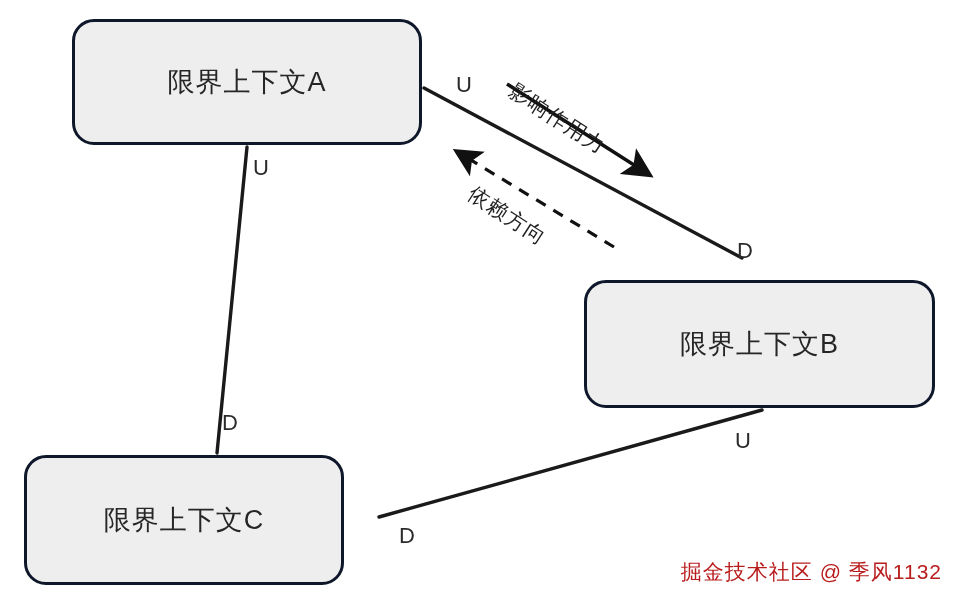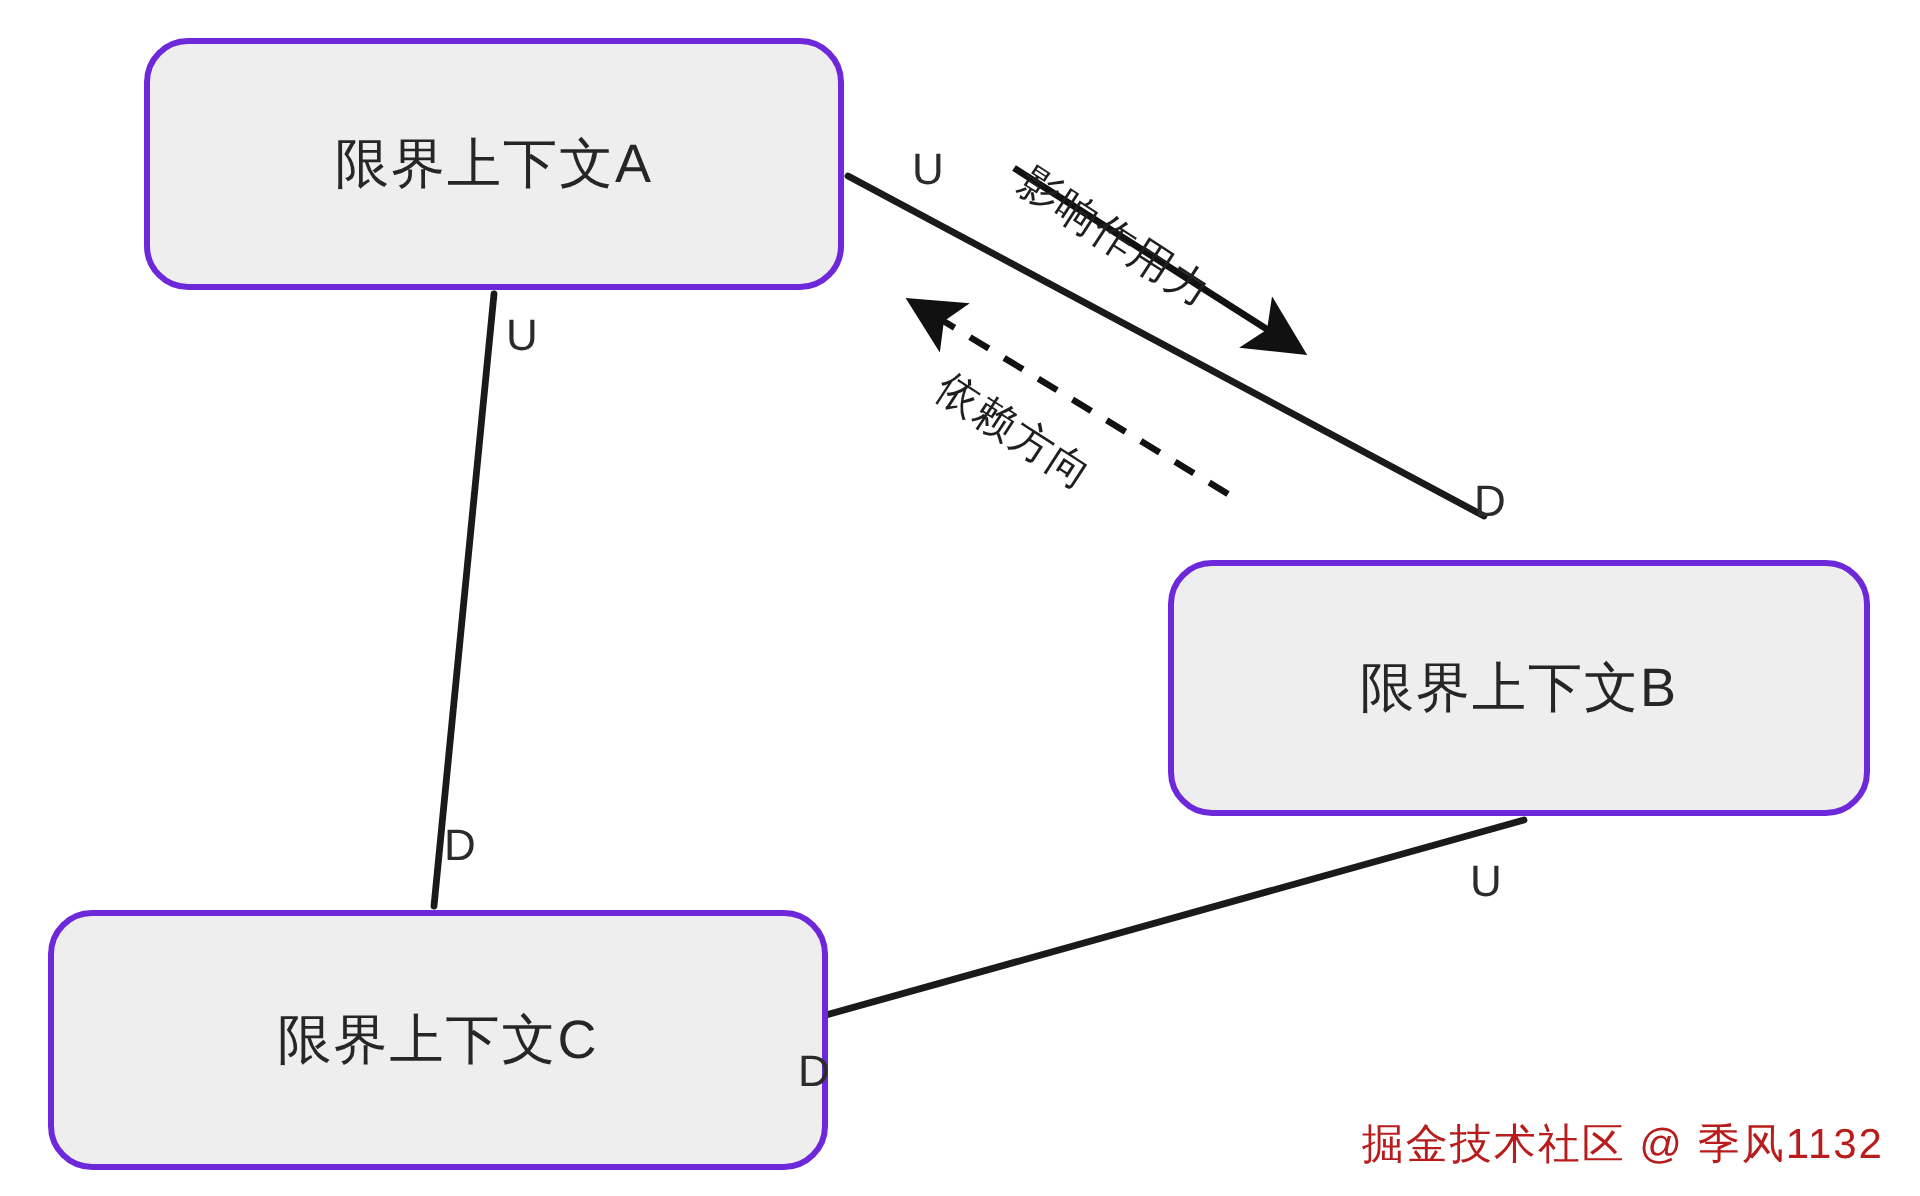--- a/index.html
+++ b/index.html
@@ -21,21 +21,21 @@
     position: absolute;
     left: 0;
     top: 0;
     width: 960px;
     height: 598px;
   }
   .ctx-box {
     position: absolute;
     box-sizing: border-box;
     background: #eeeeee;
-    border: 3px solid #6d28d9;
+    border: 3px solid #0f172a;
     border-radius: 22px;
     display: flex;
     align-items: center;
     justify-content: center;
   }
   .ctx-label {
     font-size: 27px;
     color: #262626;
     letter-spacing: 1px;
     font-family: "Liberation Sans", "DejaVu Sans", sans-serif;
@@ -94,21 +94,21 @@
   </svg>
 
   <div class="ctx-box" id="node-a" style="left:72px; top:19px; width:350px; height:126px;">
     <span class="ctx-label">限界上下文A</span>
   </div>
 
   <div class="ctx-box" id="node-b" style="left:584px; top:280px; width:351px; height:128px;">
     <span class="ctx-label">限界上下文B</span>
   </div>
 
-  <div class="ctx-box" id="node-c" style="left:24px; top:455px; width:390px; height:130px;">
+  <div class="ctx-box" id="node-c" style="left:24px; top:455px; width:320px; height:130px;">
     <span class="ctx-label">限界上下文C</span>
   </div>
 
   <span class="role-label" style="left:456px; top:74px;">U</span>
   <span class="role-label" style="left:737px; top:240px;">D</span>
   <span class="role-label" style="left:253px; top:157px;">U</span>
   <span class="role-label" style="left:222px; top:412px;">D</span>
   <span class="role-label" style="left:399px; top:525px;">D</span>
   <span class="role-label" style="left:735px; top:430px;">U</span>
 

